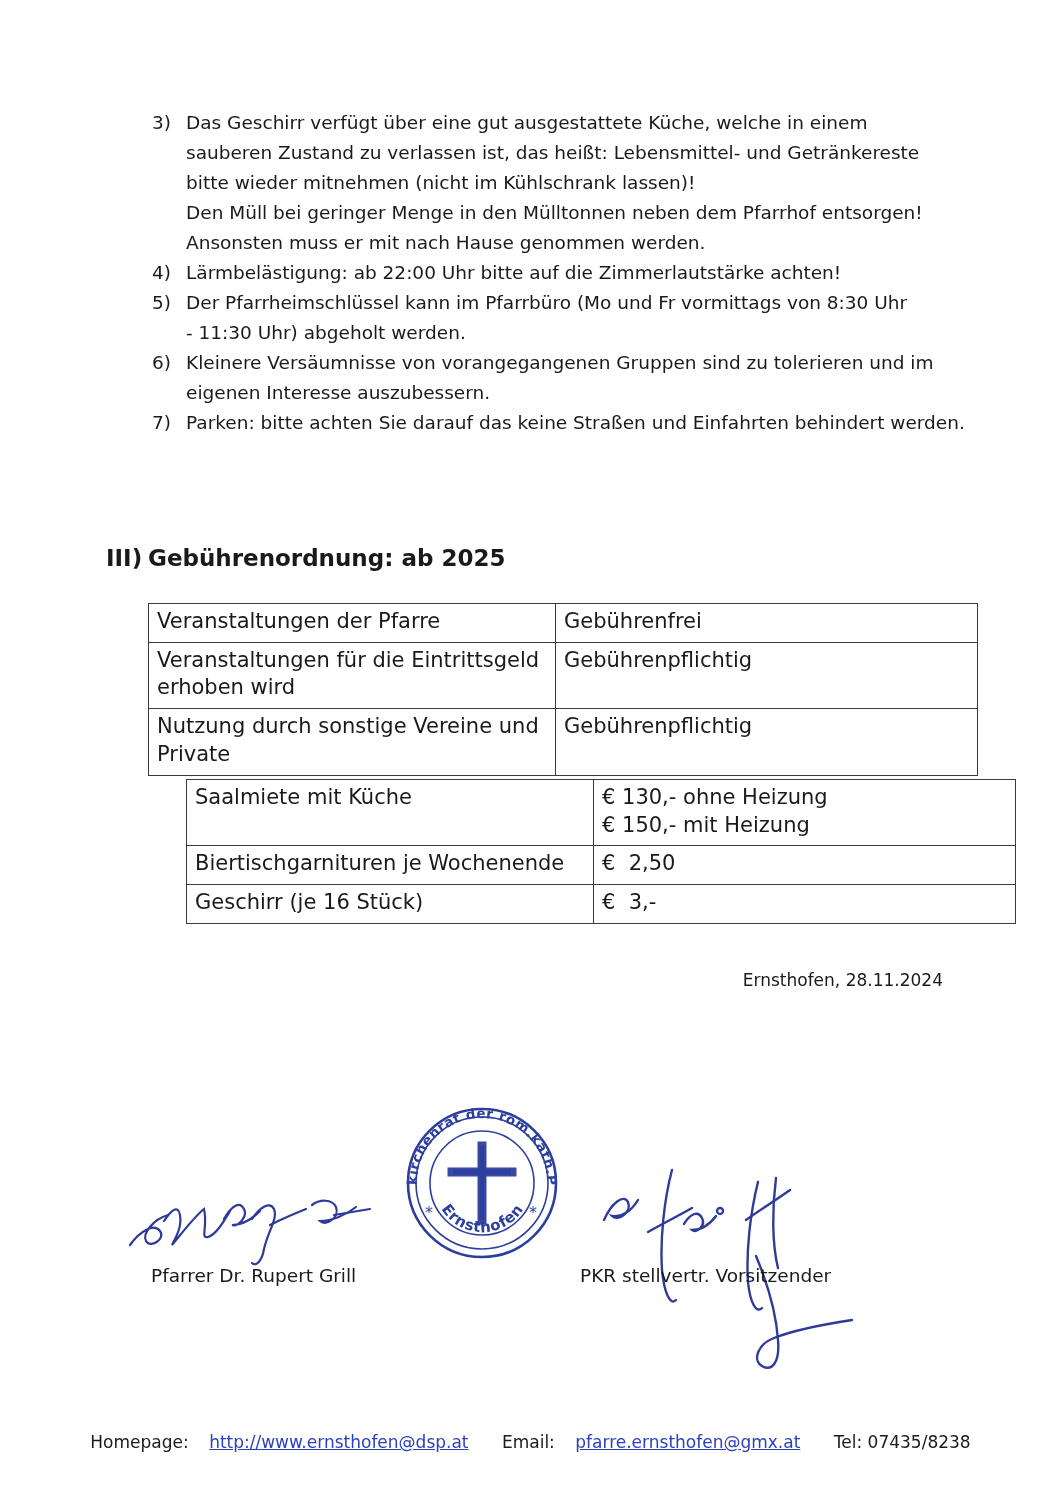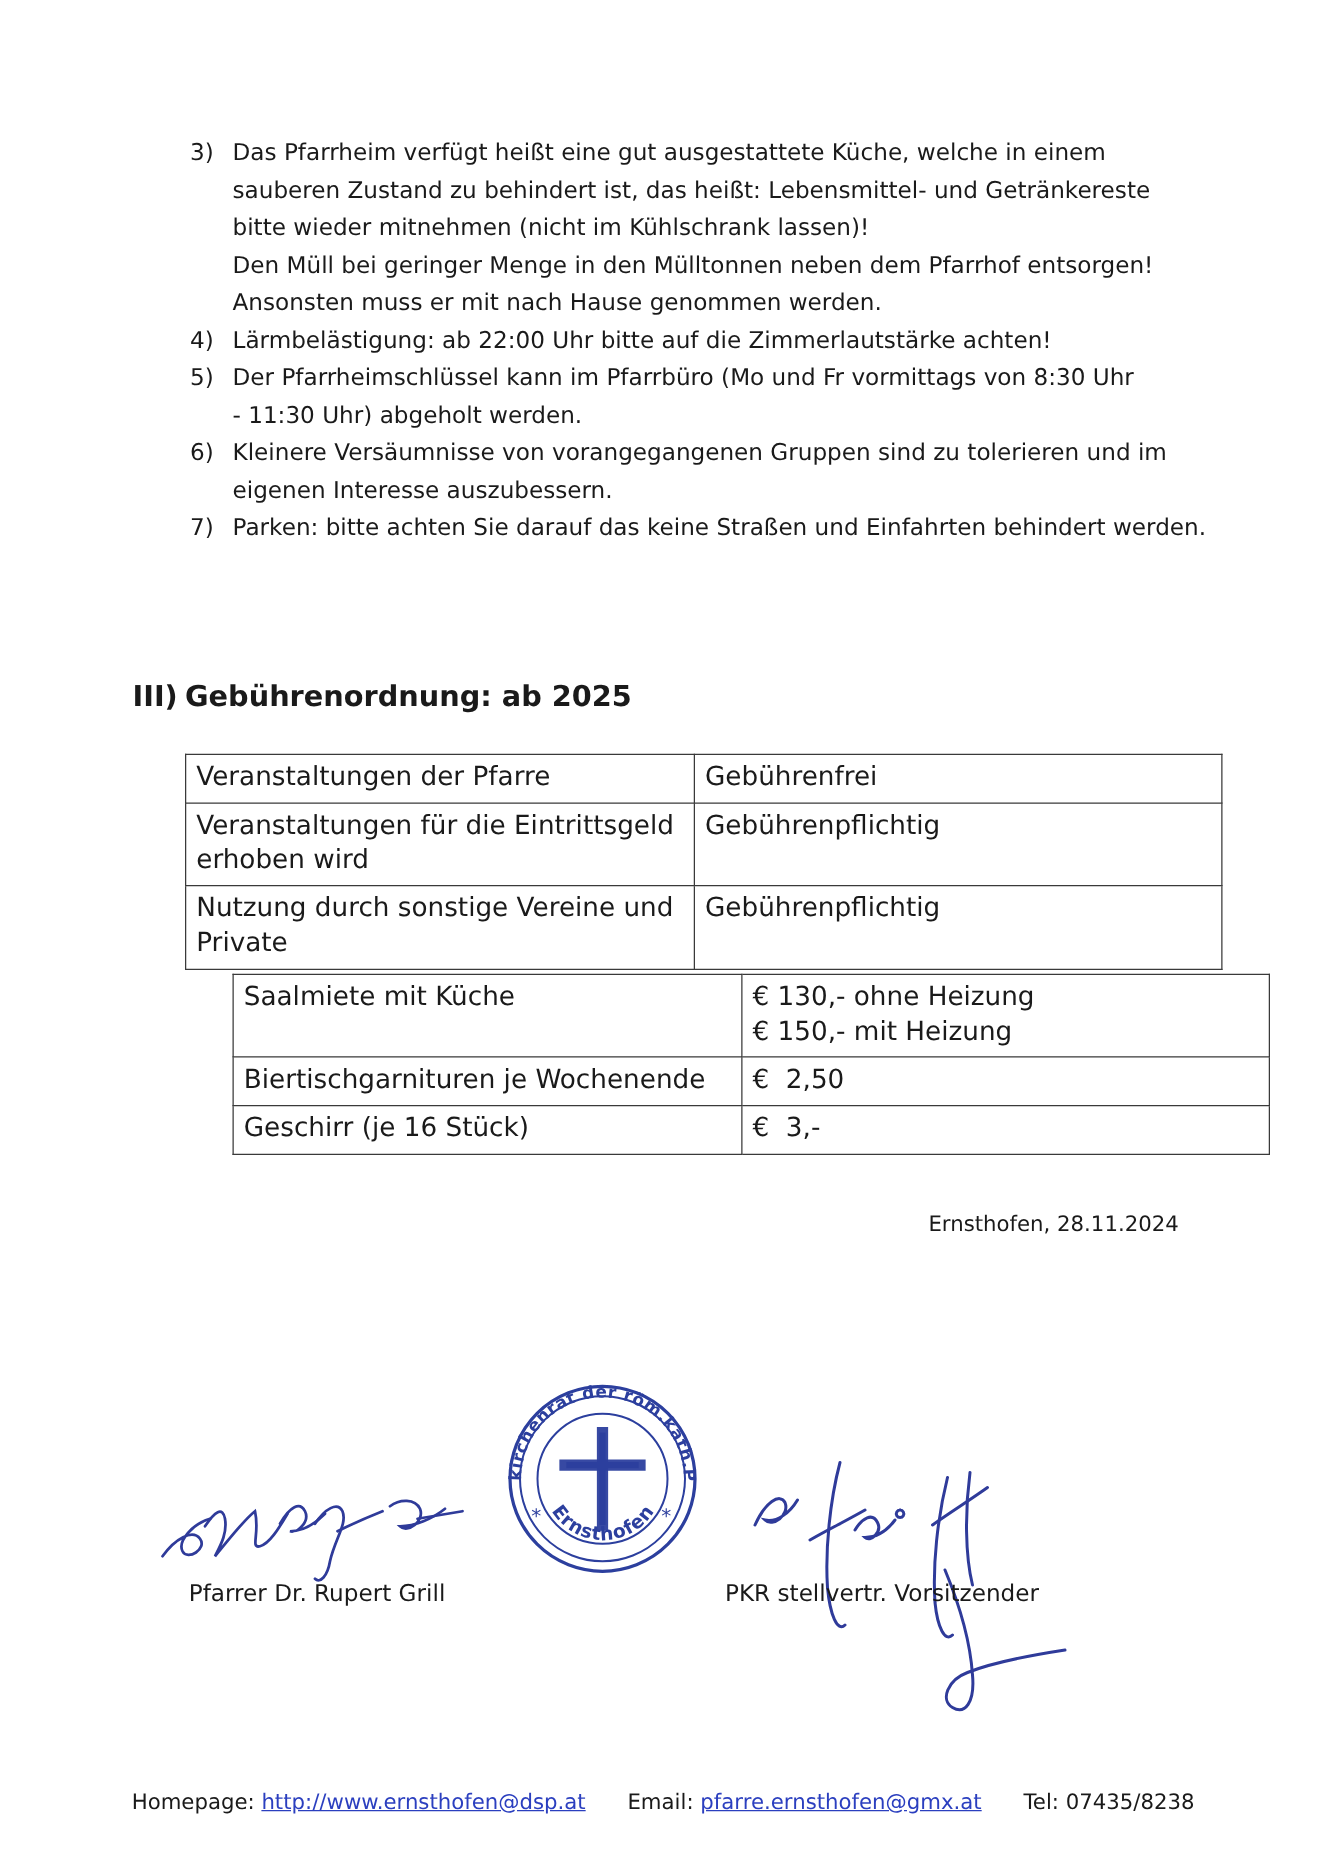--- a/index.html
+++ b/index.html
@@ -139,34 +139,35 @@
     left: 0;
     right: 0;
     top: 1432px;
     text-align: center;
     font-size: 17px;
   }
   .footer .seg { margin: 0 14px; display: inline-block; }
   .footer a.link {
     color: #2b3fbf;
     text-decoration: underline;
+    margin-left: 15px;
   }
 </style>
 </head>
 <body>
 
 <div class="page">
 
   <div class="list-block">
 
     <div class="li">
       <div class="num">3)</div>
       <div class="txt">
-        <p>Das Pfarrheim verfügt heißt eine gut ausgestattete Küche, welche in einem</p>
-        <p>sauberen Zustand zu behindert ist, das heißt: Lebensmittel- und Getränkereste</p>
+        <p>Das Geschirr verfügt über eine gut ausgestattete Küche, welche in einem</p>
+        <p>sauberen Zustand zu verlassen ist, das heißt: Lebensmittel- und Getränkereste</p>
         <p>bitte wieder mitnehmen (nicht im Kühlschrank lassen)!</p>
         <p>Den Müll bei geringer Menge in den Mülltonnen neben dem Pfarrhof entsorgen!</p>
         <p>Ansonsten muss er mit nach Hause genommen werden.</p>
       </div>
     </div>
 
     <div class="li">
       <div class="num">4)</div>
       <div class="txt">
         <p>Lärmbelästigung: ab 22:00 Uhr bitte auf die Zimmerlautstärke achten!</p>

